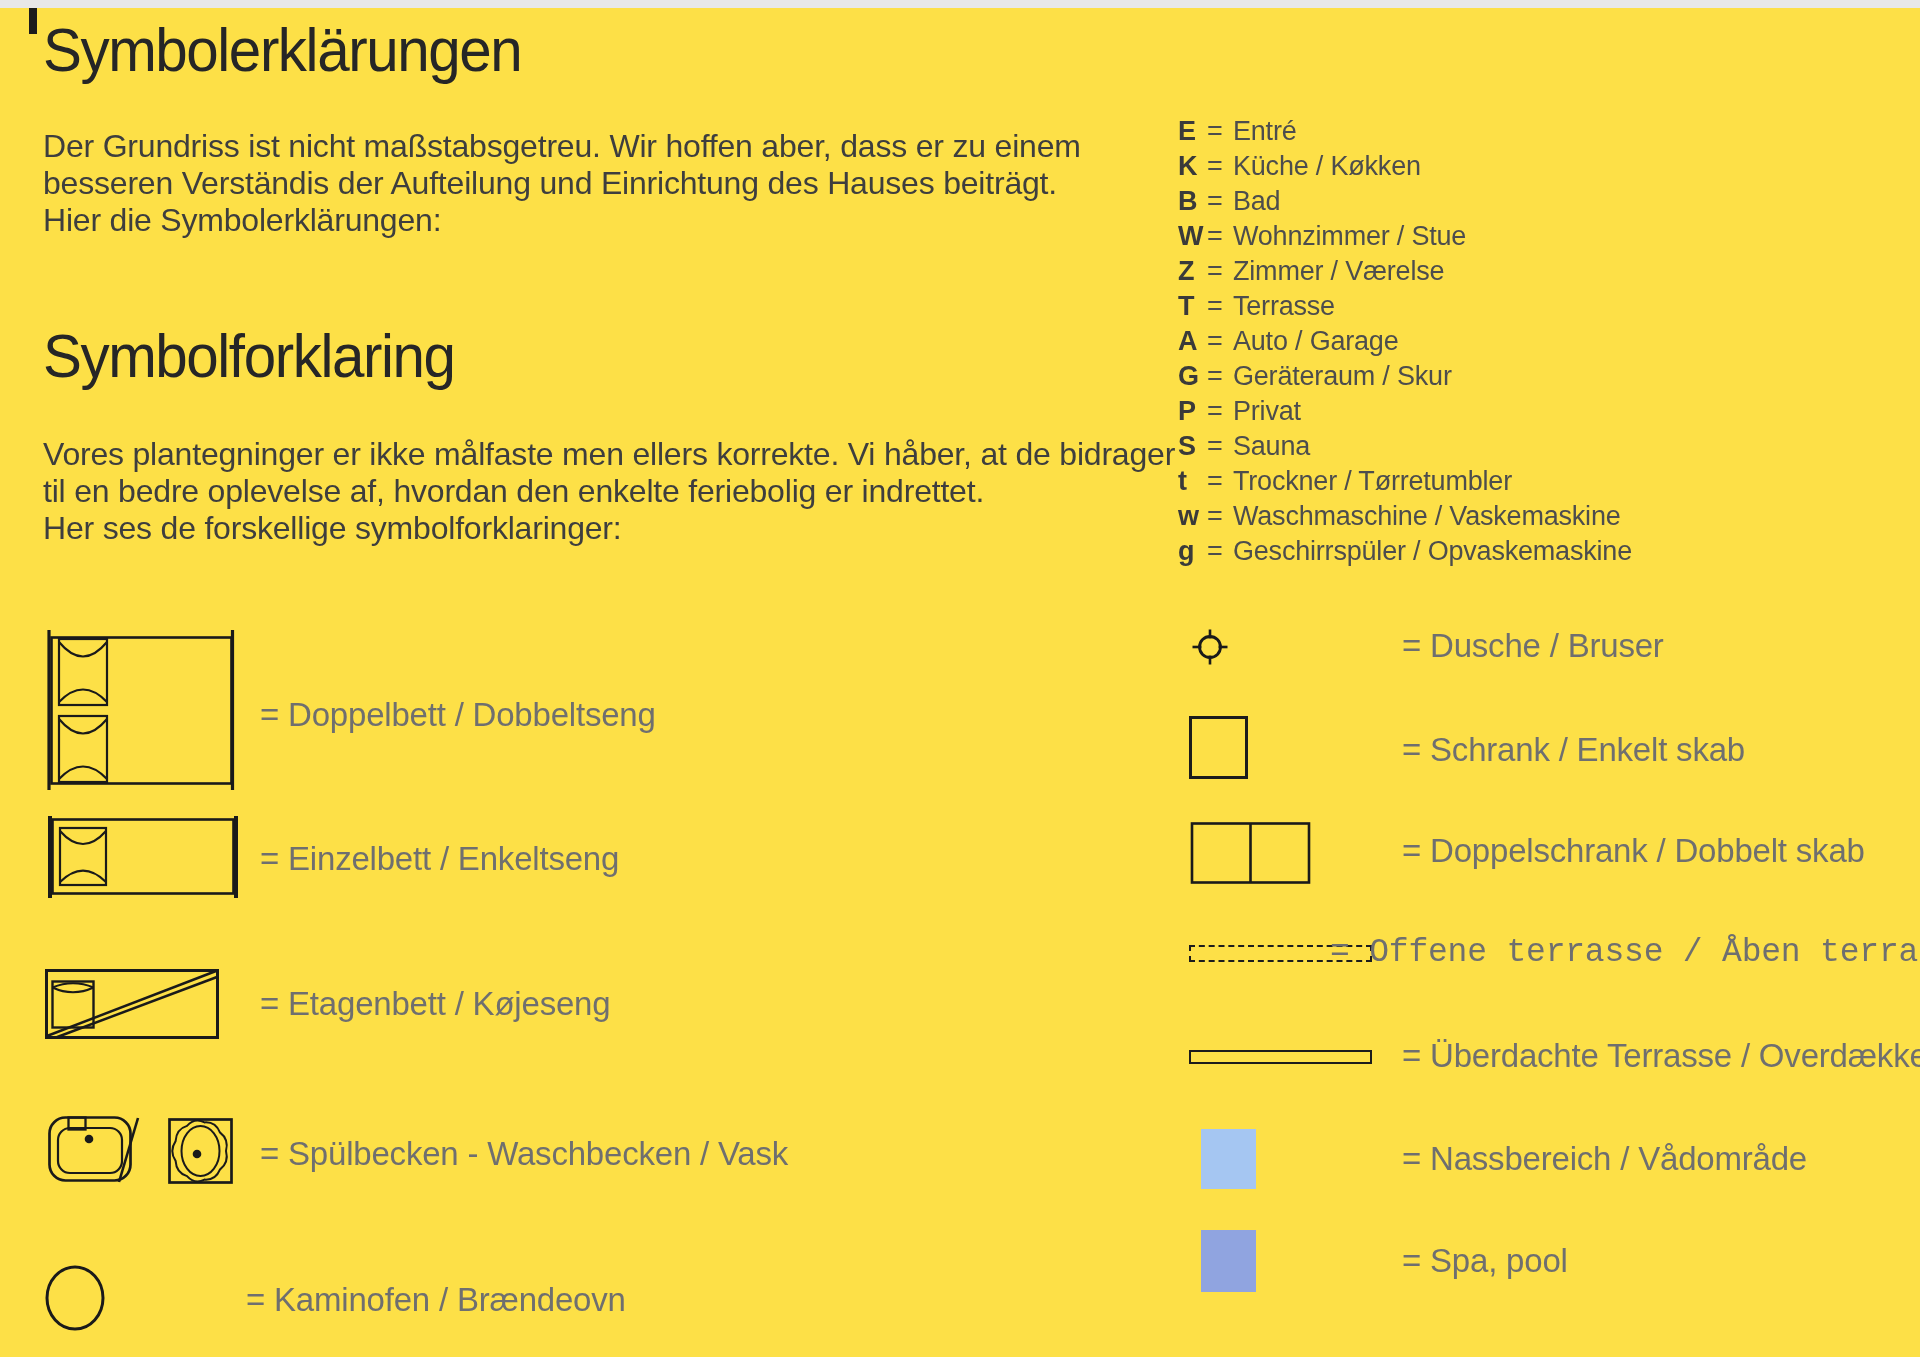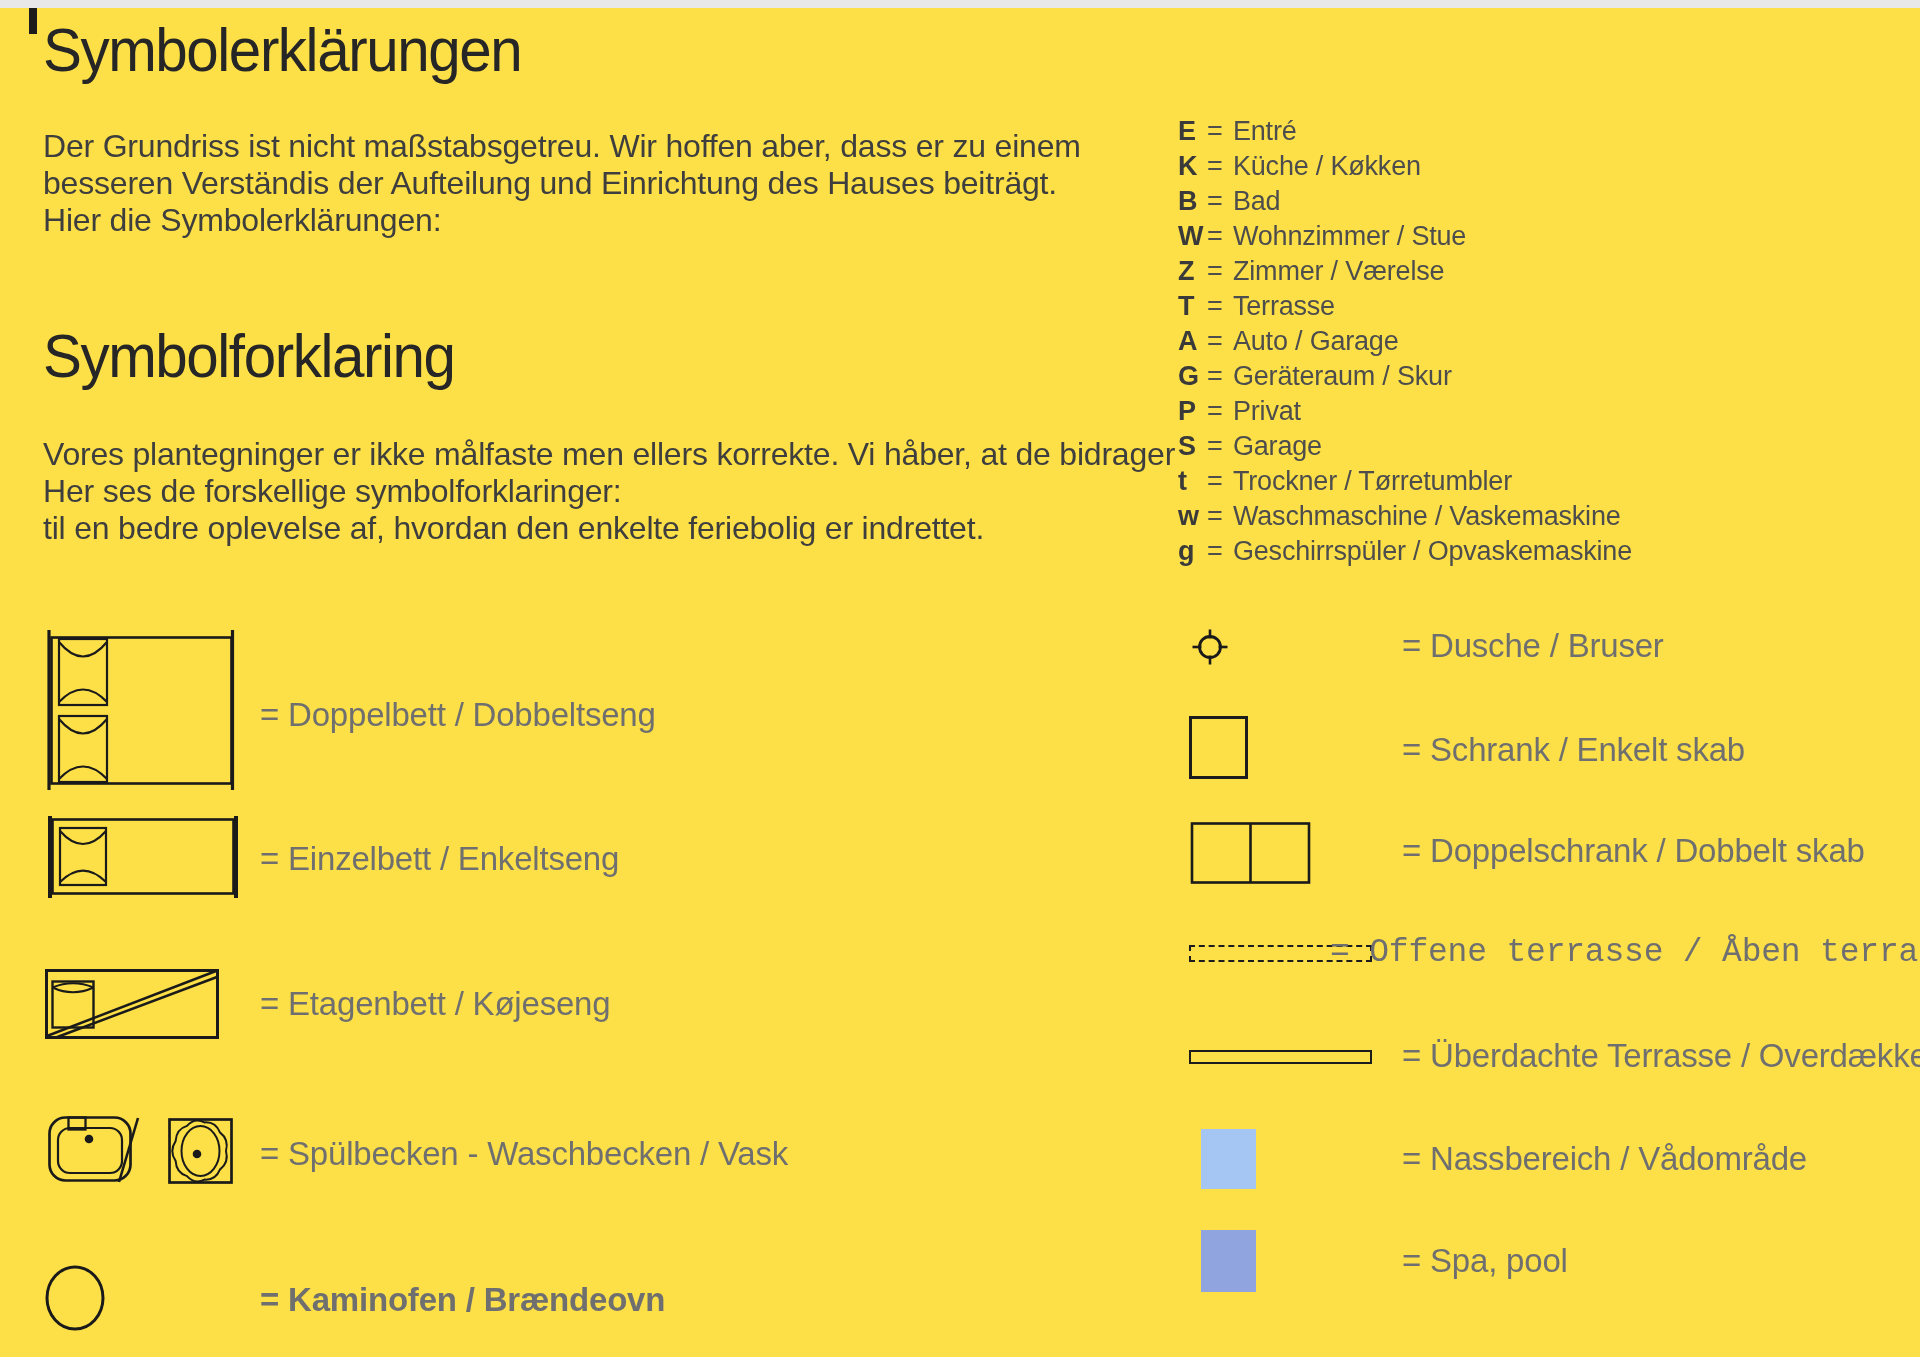--- a/index.html
+++ b/index.html
@@ -37,22 +37,22 @@
   <h1 class="big-title abs" style="left:43px;top:6px;">Symbolerklärungen</h1>
   <div class="abs" style="left:43px;top:120px;">
     <div class="para">Der Grundriss ist nicht maßstabsgetreu. Wir hoffen aber, dass er zu einem</div>
     <div class="para">besseren Verständis der Aufteilung und Einrichtung des Hauses beiträgt.</div>
     <div class="para">Hier die Symbolerklärungen:</div>
   </div>
 
   <h1 class="big-title abs" style="left:43px;top:312px;">Symbolforklaring</h1>
   <div class="abs" style="left:43px;top:428px;">
     <div class="para">Vores plantegninger er ikke målfaste men ellers korrekte. Vi håber, at de bidrager</div>
+    <div class="para">til en bedre oplevelse af, hvordan den enkelte feriebolig er indrettet.</div>
     <div class="para">Her ses de forskellige symbolforklaringer:</div>
-    <div class="para">til en bedre oplevelse af, hvordan den enkelte feriebolig er indrettet.</div>
   </div>
 
   <div class="abs" style="left:1178px;top:106px;">
     <div class="abbr-row">
         <span class="abbr-letter">E</span>
         <span>=</span>
         <span>Entré</span>
       </div>
     <div class="abbr-row">
         <span class="abbr-letter">K</span>
@@ -90,21 +90,21 @@
         <span>Geräteraum / Skur</span>
       </div>
     <div class="abbr-row">
         <span class="abbr-letter">P</span>
         <span>=</span>
         <span>Privat</span>
       </div>
     <div class="abbr-row">
         <span class="abbr-letter">S</span>
         <span>=</span>
-        <span>Garage</span>
+        <span>Sauna</span>
       </div>
     <div class="abbr-row">
         <span class="abbr-letter">t</span>
         <span>=</span>
         <span>Trockner / Tørretumbler</span>
       </div>
     <div class="abbr-row">
         <span class="abbr-letter">w</span>
         <span>=</span>
         <span>Waschmaschine / Vaskemaskine</span>
@@ -158,21 +158,21 @@
     <rect class="stroke" x="169.5" y="1111.5" width="62" height="63" stroke-width="2.7"></rect>
     <path class="stroke" stroke-width="2" d="M226,1143 Q229.1,1154.6 219.9,1161.6 Q215.5,1172.4 204.5,1171.6 Q194.6,1176.5 187,1168.1 Q176.3,1164.9 175.6,1152.9 Q169,1143 175.6,1133.1 Q176.3,1121.1 187,1117.9 Q194.6,1109.5 204.5,1114.4 Q215.5,1113.6 219.9,1124.4 Q229.1,1131.4 226,1143 Z"></path>
     <ellipse class="stroke" cx="200.5" cy="1143" rx="19" ry="25" stroke-width="2"></ellipse>
     <circle cx="197" cy="1146" r="4.3" fill="#1a1a1a"></circle>
   </svg>
   <div class="legend-label abs" style="left:260px;top:1129px;">= Spülbecken - Waschbecken / Vask</div>
 
   <svg class="abs" style="left:44px;top:1255px;" width="70" height="72" viewBox="44 1255 70 72">
     <ellipse class="stroke" cx="75" cy="1290" rx="28" ry="31" stroke-width="3"></ellipse>
   </svg>
-  <div class="legend-label abs" style="left:260px;top:1275px;font-weight:bold;">= Kaminofen / Brændeovn</div>
+  <div class="legend-label abs" style="left:246px;top:1275px;">= Kaminofen / Brændeovn</div>
 
   <svg class="abs" style="left:1188px;top:617px;" width="46" height="46" viewBox="1188 617 46 46">
     <circle class="stroke" cx="1210" cy="639" r="10.5" stroke-width="2.8"></circle>
     <line class="stroke" x1="1210" y1="621.5" x2="1210" y2="630.5" stroke-width="2.6"></line>
     <line class="stroke" x1="1210" y1="647.5" x2="1210" y2="656.5" stroke-width="2.6"></line>
     <line class="stroke" x1="1192.5" y1="639" x2="1201.5" y2="639" stroke-width="2.6"></line>
     <line class="stroke" x1="1218.5" y1="639" x2="1227.5" y2="639" stroke-width="2.6"></line>
   </svg>
   <div class="legend-label abs" style="left:1402px;top:621px;">= Dusche / Bruser</div>
 

